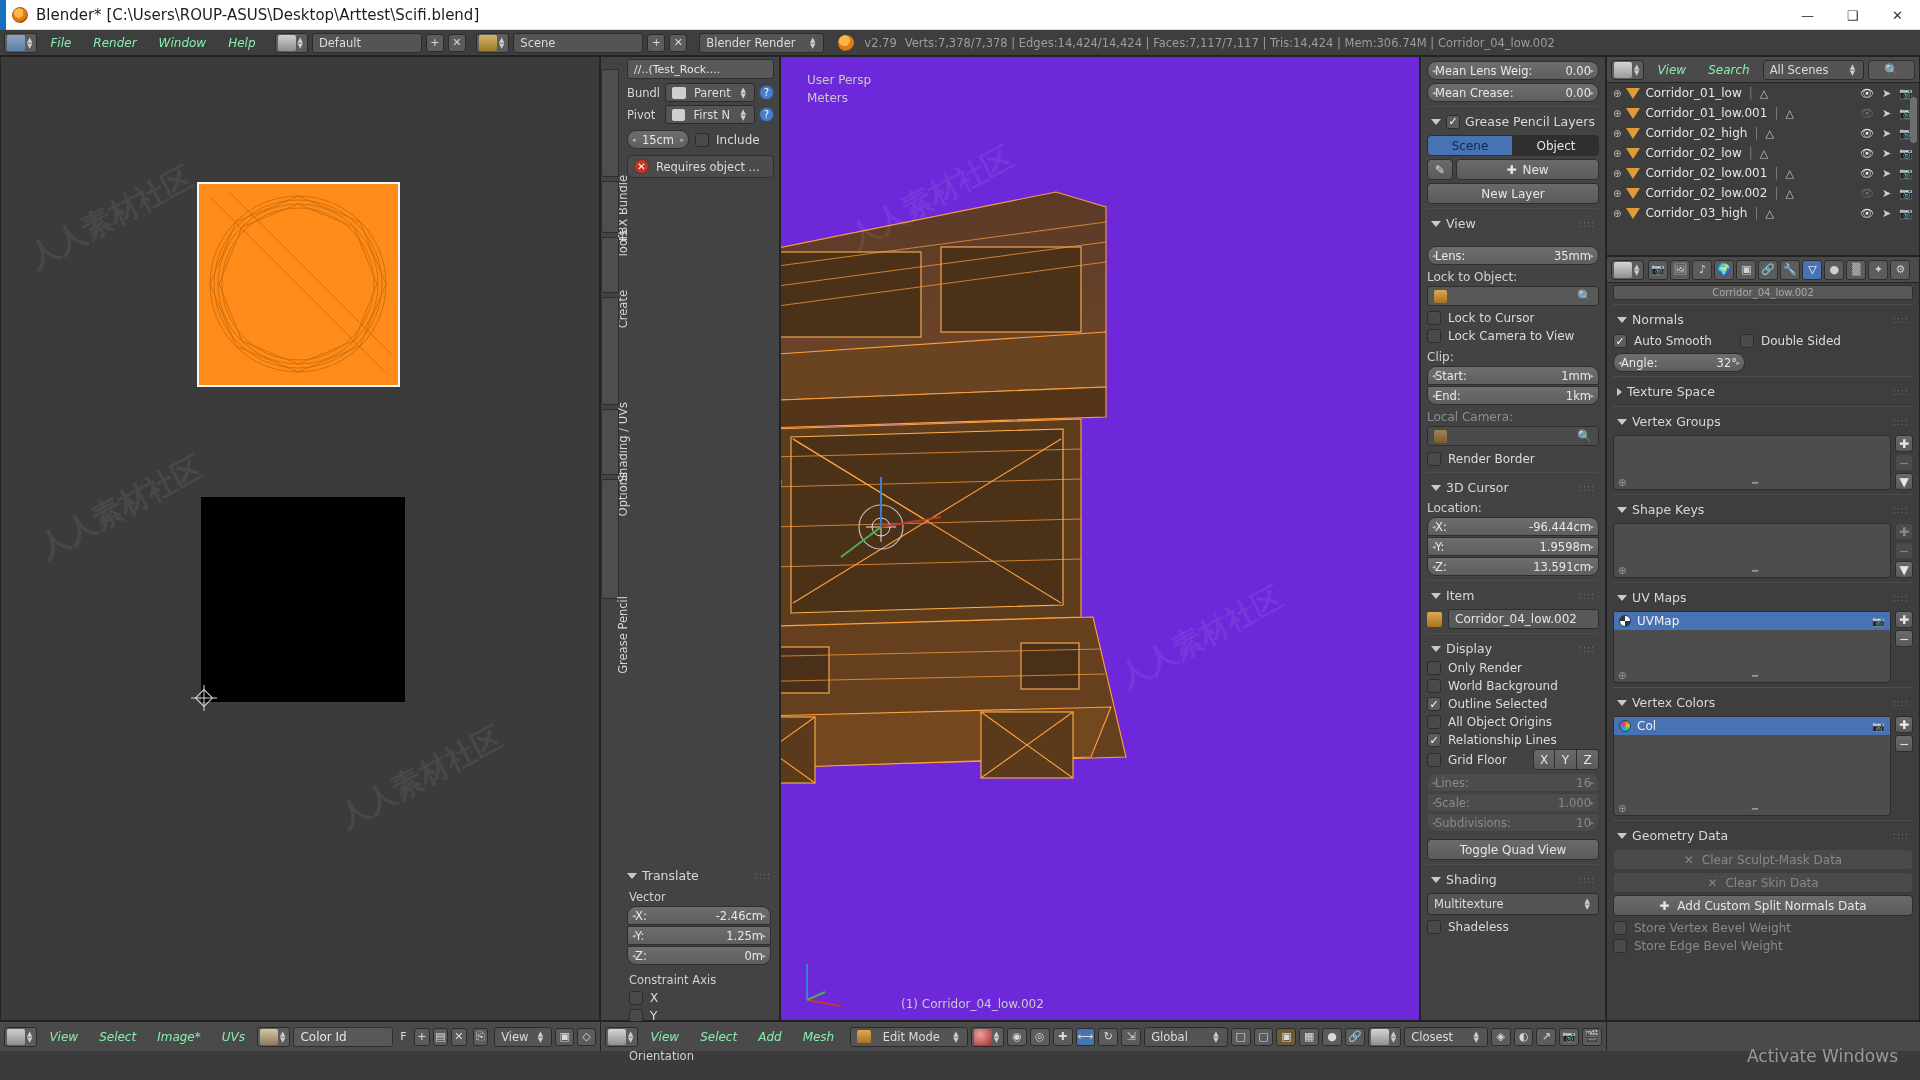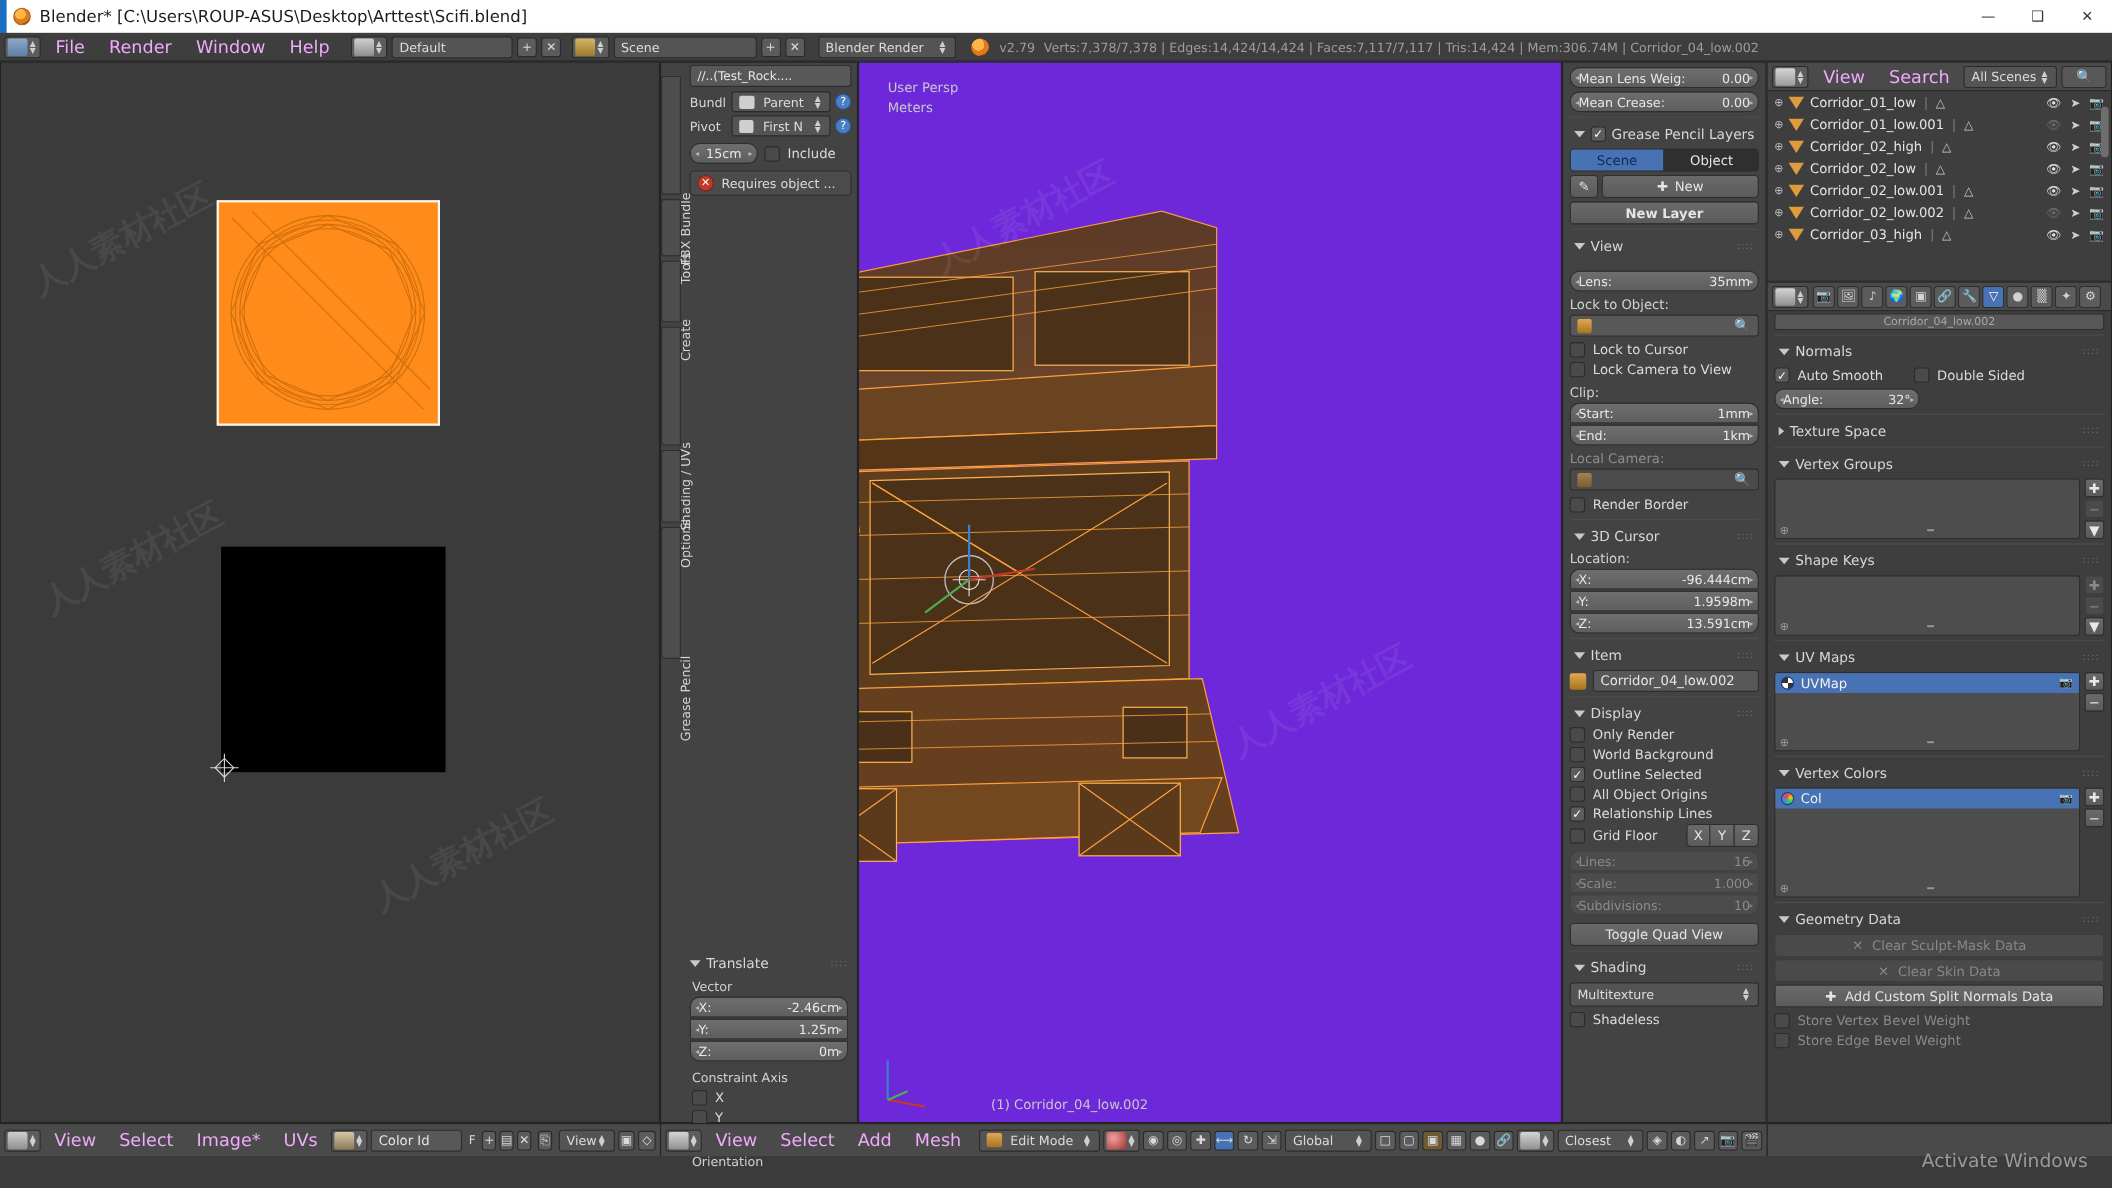--- a/index.html
+++ b/index.html
@@ -22,21 +22,21 @@
 
   
   #infobar { position:absolute; left:0; top:30px; width:1920px; height:26px;
     background:#3e3e3e; border-bottom:1px solid #222; display:flex; align-items:center;
     padding:0 4px; gap:4px; }
   .ed-sel { display:flex; align-items:center; height:20px; background:#5c5c5c;
     border:1px solid #2b2b2b; border-radius:3px; padding:0 2px; }
   .ed-ico { width:18px;height:16px; background:linear-gradient(#8ea7c4,#5d7fa8);
     border-radius:2px; display:inline-block;}
   .spin { font-size:7px; line-height:6px; color:#cfcfcf; padding:0 2px; }
-  .menu-item { padding:2px 9px; color:#f0abfc; font-size:16px; }
+  .menu-item { padding:2px 9px; color:#86efac; font-size:12px;font-style:italic; }
   .combo { height:20px; background:#545454; border:1px solid #2b2b2b; border-radius:3px;
     display:flex; align-items:center; padding:0 6px; color:#dcdcdc; font-size:11.5px; }
   .sq-btn { width:18px;height:18px; background:#5c5c5c; border:1px solid #2b2b2b;
     border-radius:3px; display:flex;align-items:center;justify-content:center;
     color:#d9d9d9; font-size:11px; }
   .stats { color:#9d9d9d; font-size:11.5px; margin-left:6px; white-space:nowrap; }
 
   
   .area { position:absolute; background:#3e3e3e; border:1px solid #232323; }
   .hdr { height:26px; background:#4a4a4a; display:flex; align-items:center;
@@ -385,21 +385,21 @@
       <div class="btn" style="flex:1;background:#4772b3;border-radius:4px 0 0 4px;color:#0d2a52;">Scene</div>
       <div class="btn" style="flex:1;background:#2f2f2f;border-radius:0 4px 4px 0;">Object</div>
     </div>
     <div style="display:flex;align-items:center;gap:3px;margin-top:3px;">
       <div class="btn" style="width:26px;">✎</div>
       <div class="btn" style="flex:1;gap:6px;">
         <span>✚</span>
         <span>New</span>
       </div>
     </div>
-    <div class="btn" style="margin-top:3px;font-weight:bold;">New Layer</div>
+    <div class="btn" style="margin-top:3px;">New Layer</div>
     <div class="sep"></div>
 
     <div class="ptitle">
       <span class="tri open"></span>
       <span>View</span>
       <span class="grip">::::</span>
     </div>
     <div class="numf" style="margin-top:12px">
       <span class="lbl">Lens:</span>
       <span class="val">35mm</span>

